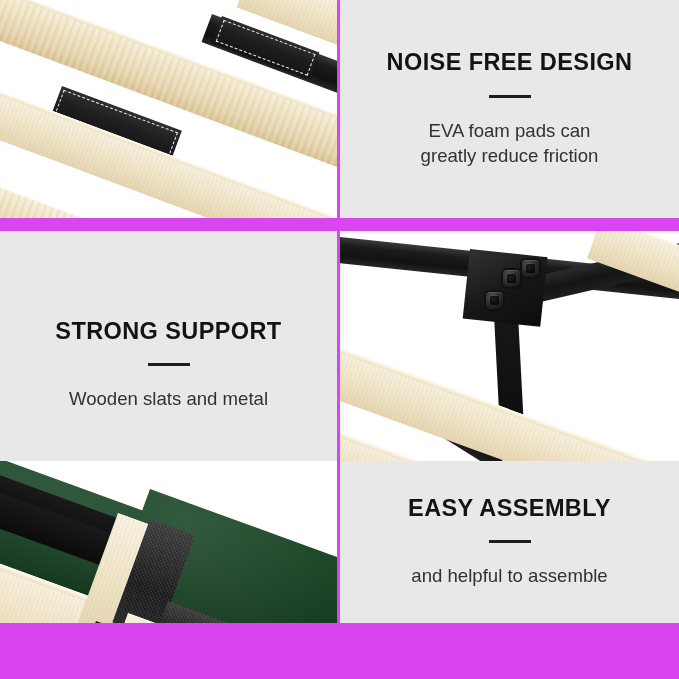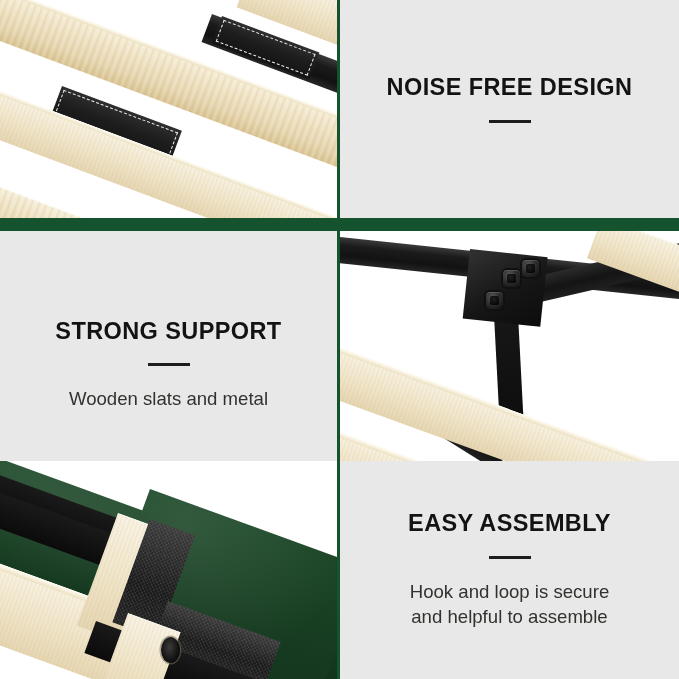--- a/index.html
+++ b/index.html
@@ -10,34 +10,34 @@
   }
   body {
     font-family: "Liberation Sans", sans-serif;
     -webkit-font-smoothing: antialiased;
   }
 
   .sheet {
     position: relative;
     width: 679px;
     height: 679px;
-    background: #14532d;
+    background: #d946ef;
     overflow: hidden;
   }
 
   
   .panel {
     position: absolute;
     overflow: hidden;
   }
 
   
   .r1 { top: 0px;   height: 218px; }
   .r2 { top: 231px; height: 268px; }
-  .r3 { top: 461px; height: 218px; }
+  .r3 { top: 461px; height: 162px; }
 
   
   .c1 { left: 0px;   width: 337px; }
   .c2 { left: 340px; width: 339px; }
 
   
   .text-panel {
     background: #e8e8e8;
     display: flex;
     flex-direction: column;
@@ -199,20 +199,24 @@
 
       <div class="slat rot" style="left:-40px; top:172px; width:190px; height:46px; transform:rotate(20.5deg);"></div>
 
       <div class="slat lite rot" style="left:252px; top:-34px; width:180px; height:44px; transform:rotate(20.5deg);"></div>
     </div>
   </div>
 
   <div class="panel text-panel r1 c2">
     <div class="feature-title">NOISE FREE DESIGN</div>
     <div class="divider-rule"></div>
+    <div class="feature-body">
+      <div>EVA foam pads can</div>
+      <div>greatly reduce friction</div>
+    </div>
   </div>
 
   <div class="panel text-panel r2 c1">
     <div class="feature-title">STRONG SUPPORT</div>
     <div class="divider-rule"></div>
     <div class="feature-body">
       <div>Wooden slats and metal</div>
     </div>
   </div>
 
@@ -268,18 +272,17 @@
       <div class="eyelet" style="left:161px; top:176px;"></div>
 
       <div style="position:absolute;left:-40px;top:170px;width:190px;height:110px;background:#ffffff;transform:rotate(20deg);transform-origin:0 0;"></div>
     </div>
   </div>
 
   <div class="panel text-panel r3 c2">
     <div class="feature-title">EASY ASSEMBLY</div>
     <div class="divider-rule"></div>
     <div class="feature-body">
-      <div>Hook and loop is secure</div>
       <div>and helpful to assemble</div>
     </div>
   </div>
 
 </div>
 
 </body></html>

